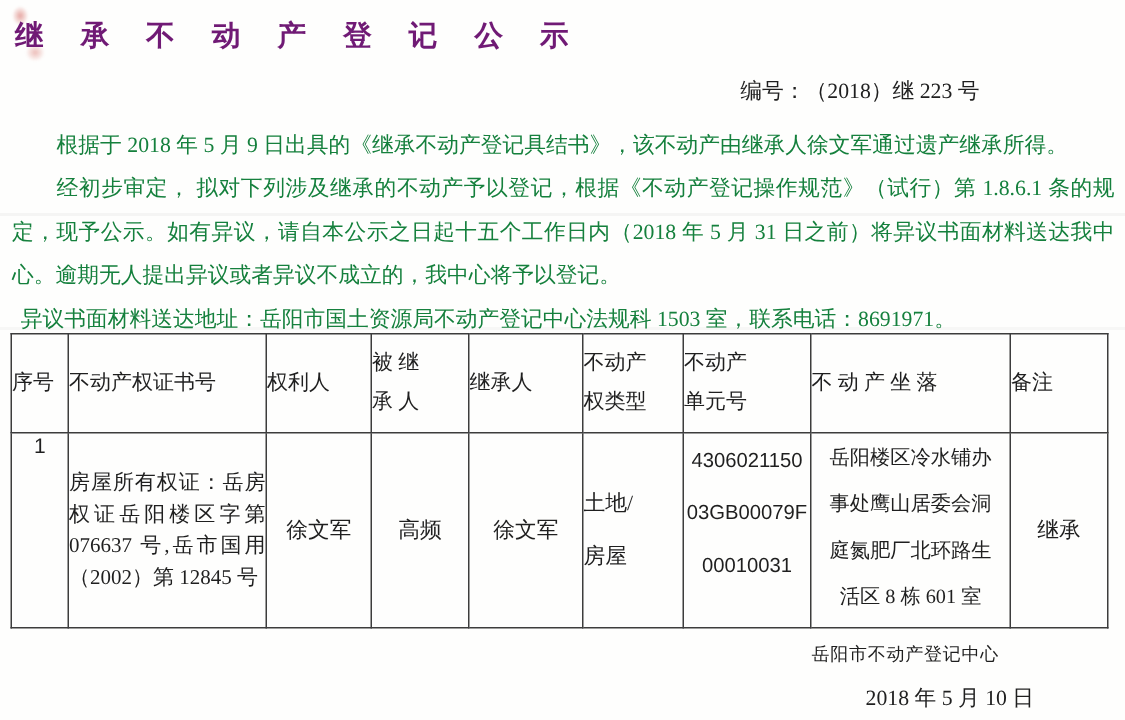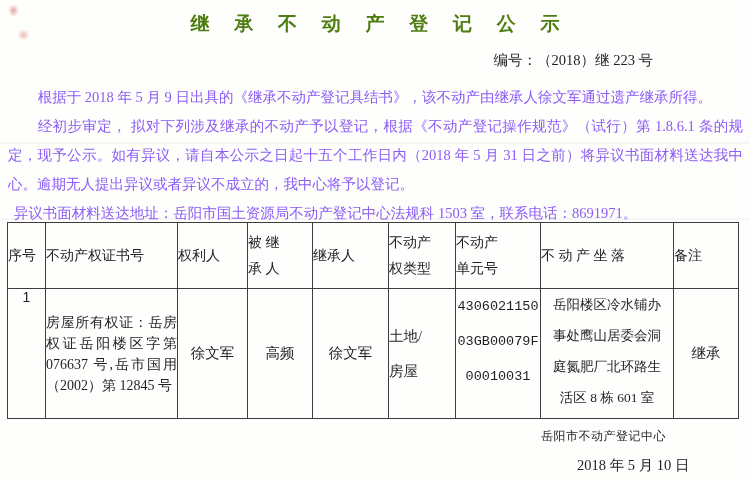--- a/index.html
+++ b/index.html
@@ -17,33 +17,33 @@
   .band-1 { top:142px; height:2px; background:rgba(110,110,110,0.06); }
   .band-2 { top:218px; height:2px; background:rgba(110,110,110,0.05); }
   .stain { position:absolute; pointer-events:none; border-radius:50%; filter:blur(0.6px); }
   .stain-a { left:8px; top:4px; width:11px; height:13px;
     background:radial-gradient(ellipse at center, rgba(200,58,48,0.45), rgba(200,58,48,0) 70%); }
   .stain-b { left:17px; top:29px; width:13px; height:12px;
     background:radial-gradient(ellipse at center, rgba(205,70,60,0.35), rgba(205,70,60,0) 70%); }
 
   .doc-title {
     position:absolute; top:11px; left:0; width:100%;
-    text-align:center; font-size:19px; font-weight:700;
-    letter-spacing:10px; text-indent:10px; color:#4d7c0f;
+    font-size:19px; font-weight:700;
+    letter-spacing:10px; text-indent:10px; color:#701a75;
   }
   .doc-no {
     position:absolute; top:51px; left:0; width:653px;
     text-align:right; font-size:14.5px;
   }
   .body-text {
     position:absolute; top:83px; left:8px; width:735px;
   }
   .body-text p {
     margin:0; font-size:14.5px; line-height:29px; text-align:justify;
-    color:#8b5cf6;
+    color:#15803d;
   }
   .p-indent { text-indent:2.05em; }
   .p-addr  { text-indent:0.4em; }
 
   table.reg-table {
     position:absolute; top:222px; left:7px;
     width:731px; table-layout:fixed; border-collapse:collapse;
   }
   .reg-table th, .reg-table td {
     border:1px solid #3d3d3d; padding:0; overflow:hidden;
@@ -56,21 +56,21 @@
   .reg-table tbody td { height:129px; }
   .c-seq   { vertical-align:top; text-align:center; padding-top:7px; font-size:14px;
              font-family:"Liberation Sans","DejaVu Sans",sans-serif; }
   .c-cert  { vertical-align:middle; text-align:justify; font-size:14px;
              line-height:21px; padding:0 7px; }
   .c-mid   { vertical-align:middle; text-align:center; font-size:14.5px;font-family:Liberation Mono, monospace; }
   .c-type  { vertical-align:middle; text-align:left; font-size:14.5px;
              white-space:pre-line; line-height:35px; }
   .c-unit  { vertical-align:top; text-align:center; font-size:13.5px;
              white-space:pre-line; line-height:35px; padding-top:5px;
-             font-family:Liberation Mono, monospace; }
+             font-family:Liberation Sans, sans-serif; }
   .c-loc   { vertical-align:top; text-align:center; font-size:13.5px;
              white-space:pre-line; line-height:31px; padding-top:4px; }
   .c-remark{ vertical-align:middle; text-align:center; font-size:14.5px;
              padding-bottom:16px; }
 
   .footer-org  { position:absolute; top:428px; left:541px; font-size:12px; letter-spacing:0.5px; }
   .footer-date { position:absolute; top:456px; left:577px; font-size:14.5px; }
 </style>
 </head>
 <body>

